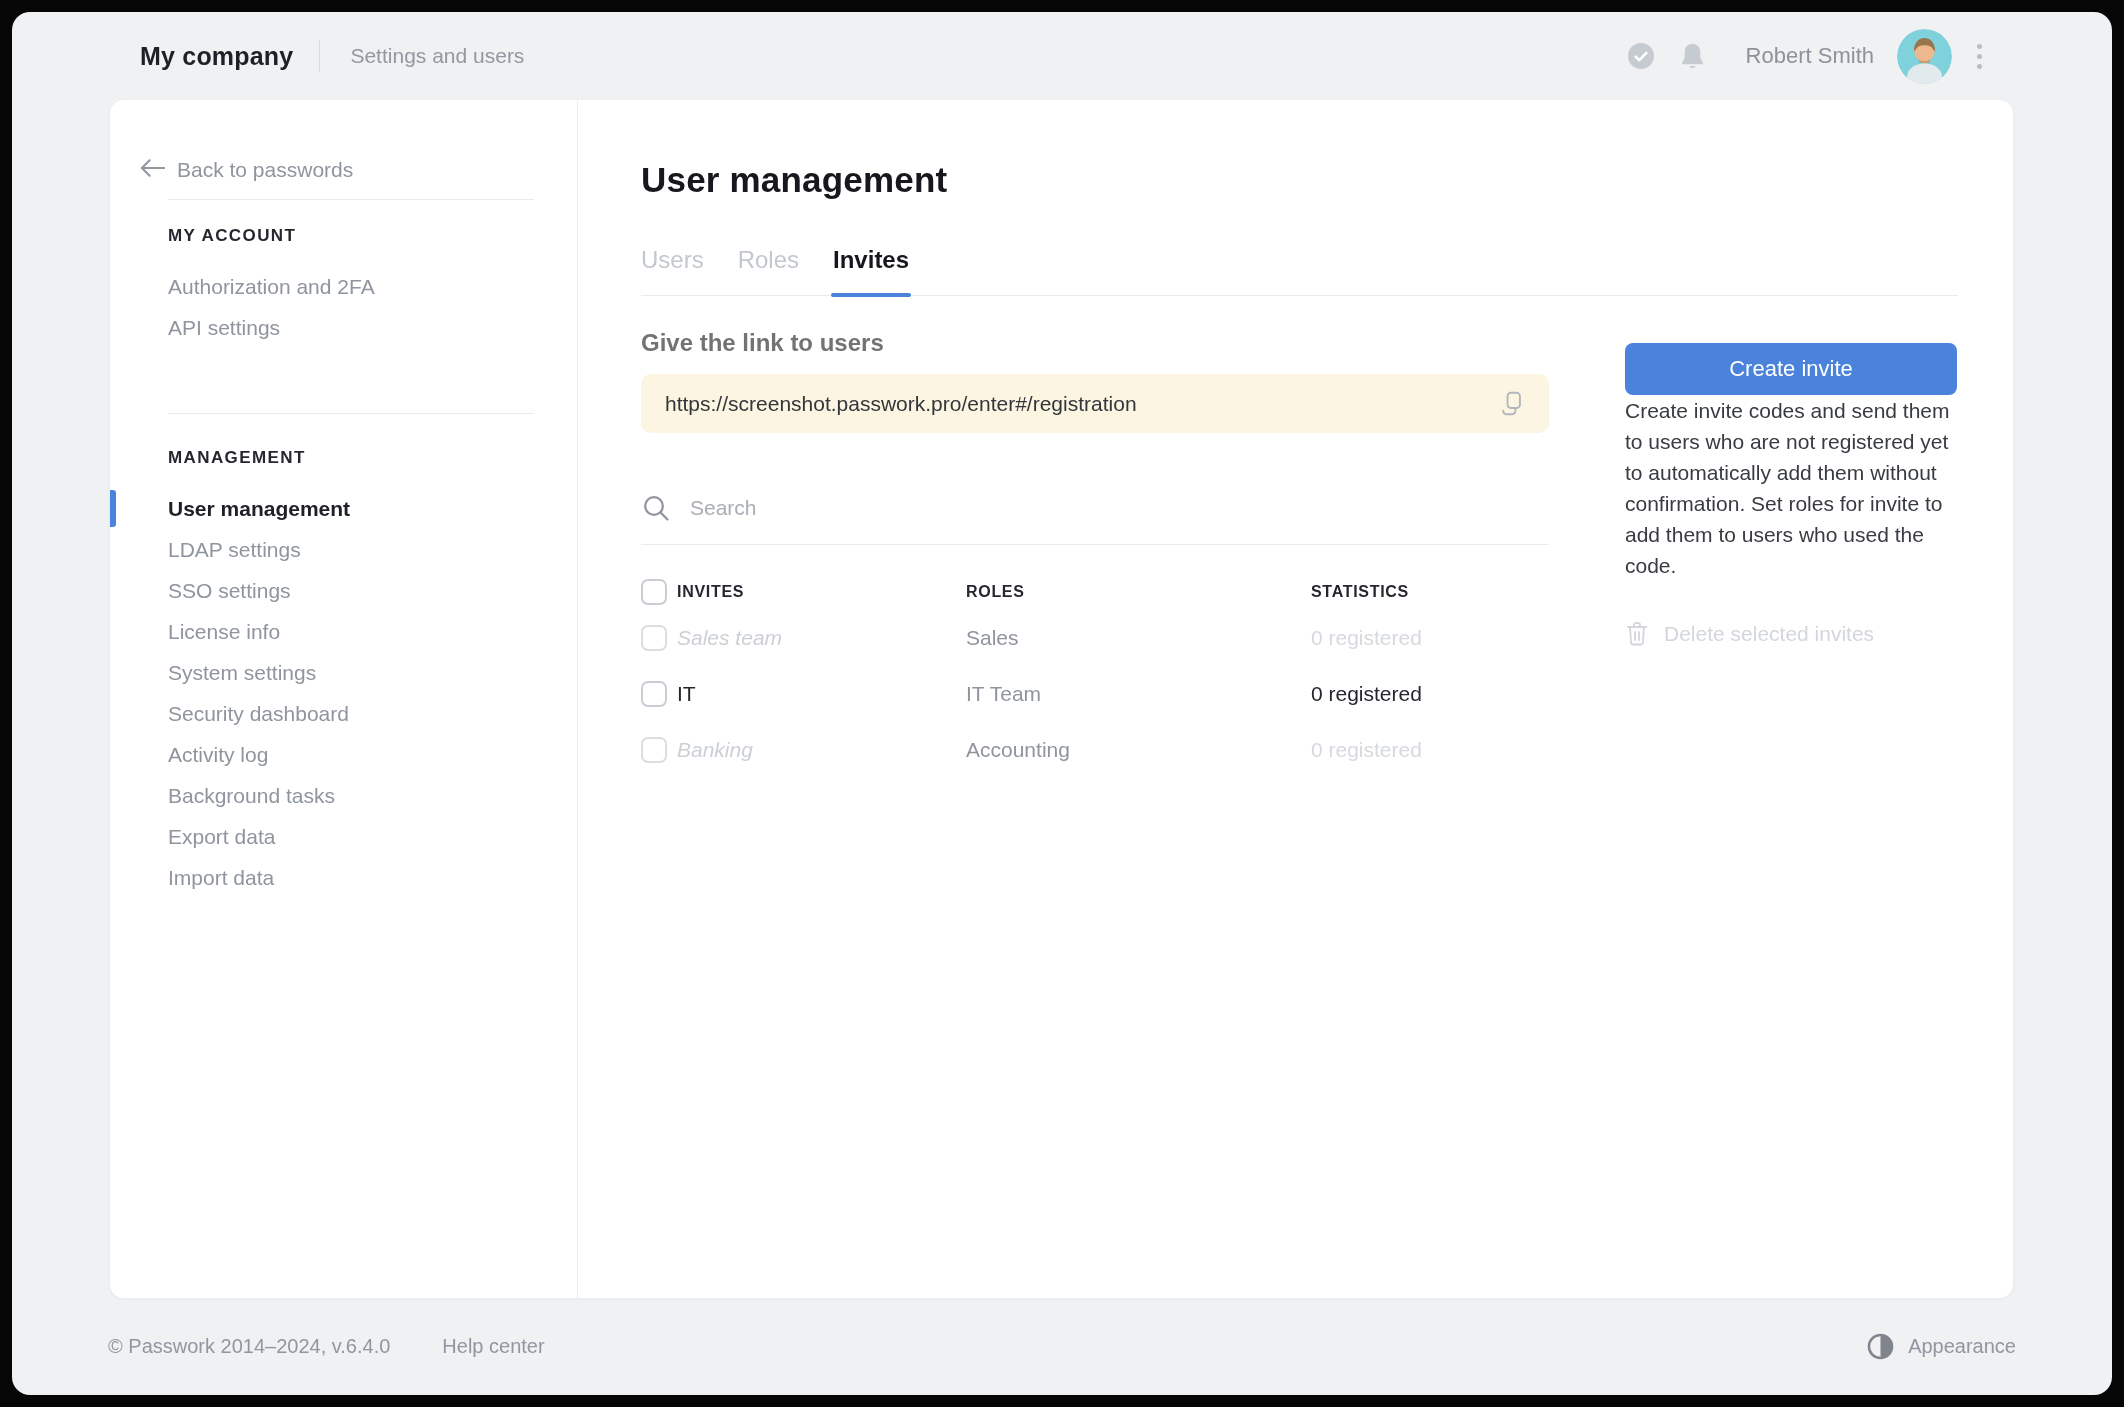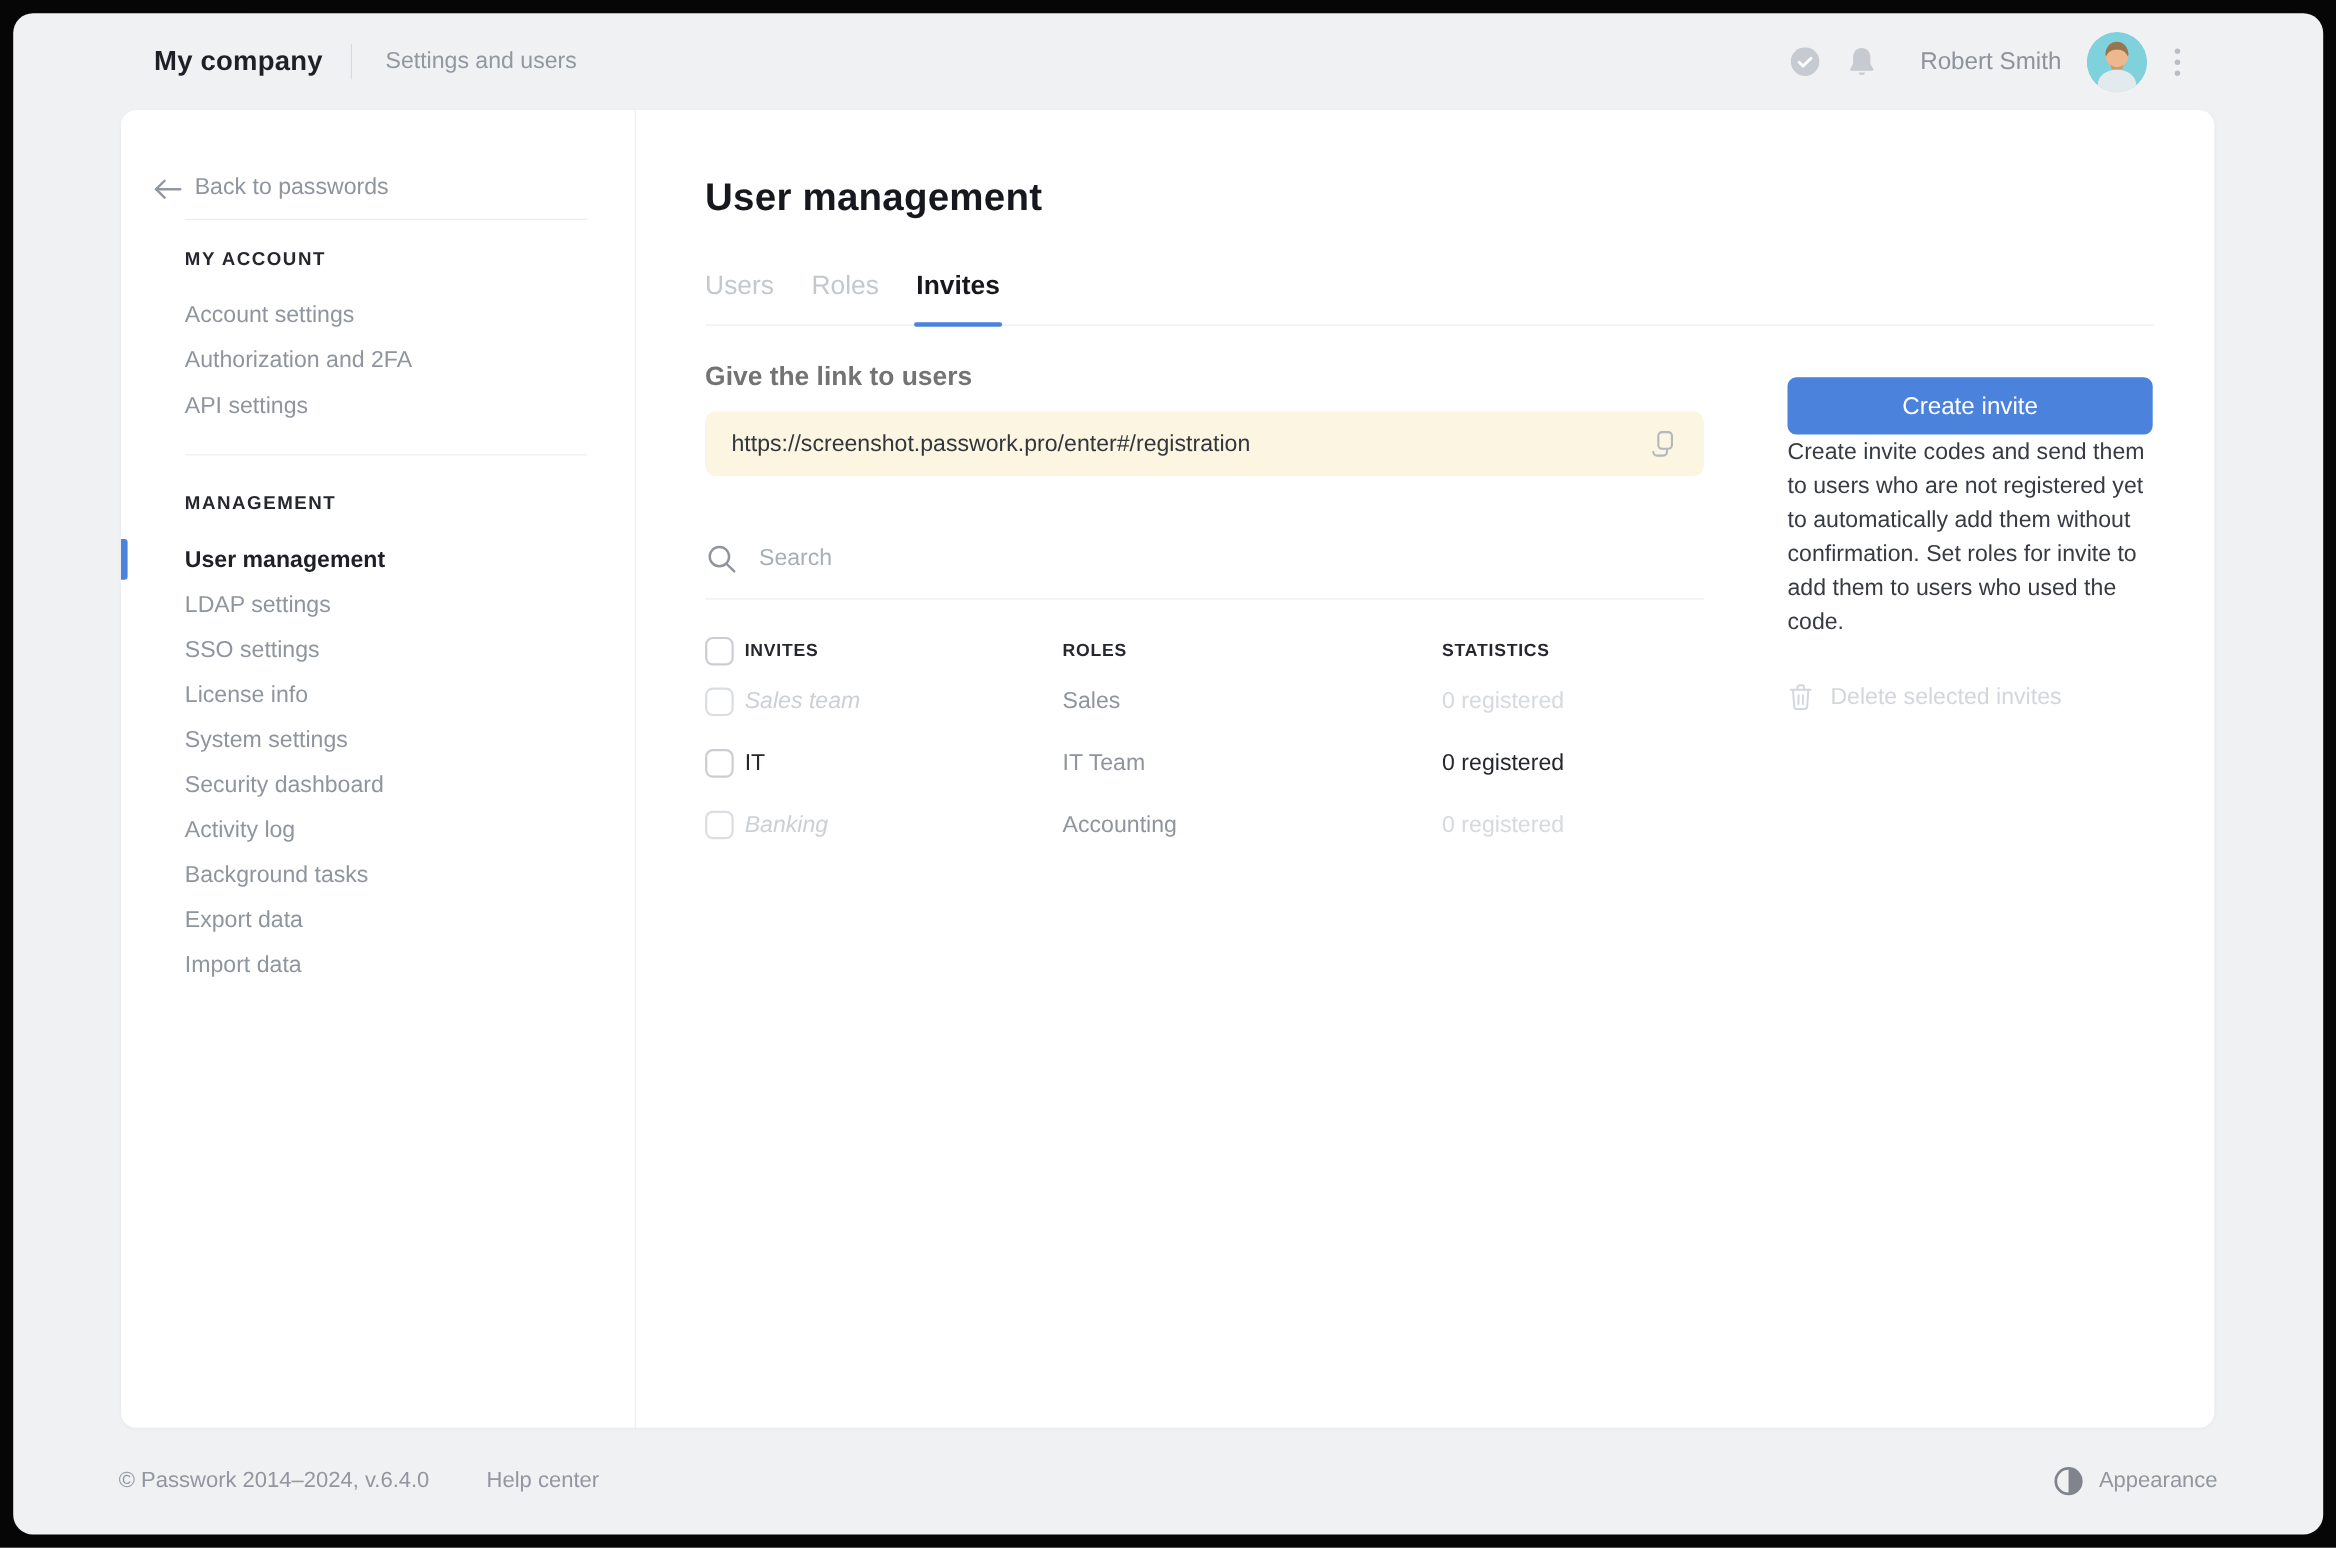--- a/index.html
+++ b/index.html
@@ -38,21 +38,21 @@
   
   .card {
     position:absolute; left:98px; top:88px; width:1903px; height:1198px;
     background:#ffffff; border-radius:14px;
     box-shadow:0 1px 4px rgba(40,45,60,.04);
   }
 
   
   .sidebar { position:absolute; left:0; top:0; bottom:0; width:468px; border-right:1px solid #ededef; }
   .back-row {
-    position:absolute; left:30px; top:58px; display:flex; align-items:flex-end; gap:12px;
+    position:absolute; left:30px; top:58px; display:flex; align-items:flex-start; gap:12px;
     color:#8f959e; font-size:21px; cursor:pointer;
   }
   .sb-divider { position:absolute; left:58px; right:43px; height:1px; background:#e9ebed; }
   .sb-divider.d1 { top:99px; }
   .sb-divider.d2 { top:313px; }
   .sb-heading {
     position:absolute; left:58px; font-size:17px; font-weight:bold; color:#26272e;
     letter-spacing:1.4px;
   }
   .sb-h1 { top:126px; }
@@ -189,21 +189,20 @@
               <path d="M10 2L2 10l8 8"></path>
               <path d="M2 10h23"></path>
             </svg>
         </span>
         <span>Back to passwords</span>
       </div>
       <div class="sb-divider d1"></div>
 
       <div class="sb-heading sb-h1">MY ACCOUNT</div>
       <div class="sb-group sb-g1">
-        <div class="side-item">Account settings</div>
         <div class="side-item">Authorization and 2FA</div>
         <div class="side-item">API settings</div>
       </div>
 
       <div class="sb-divider d2"></div>
 
       <div class="sb-heading sb-h2">MANAGEMENT</div>
       <div class="sb-group sb-g2">
         <div class="side-item active">
           <span class="active-bar"></span>

